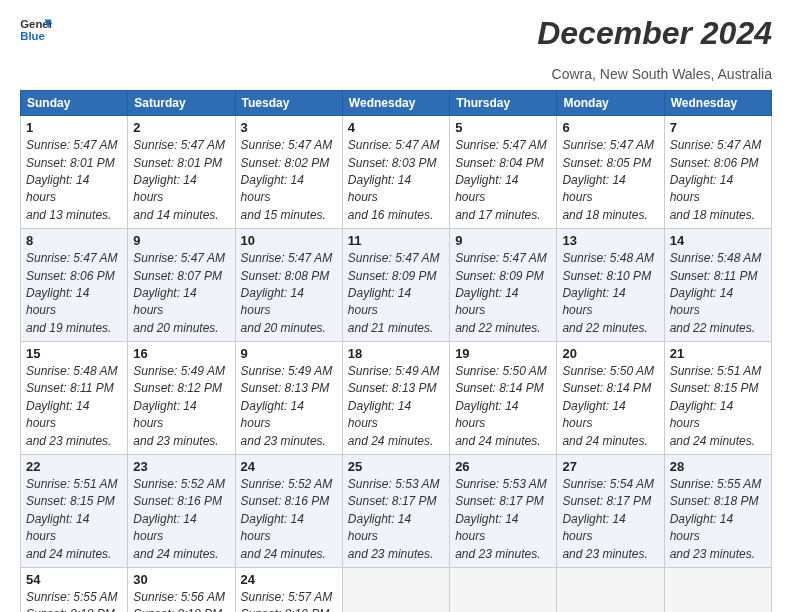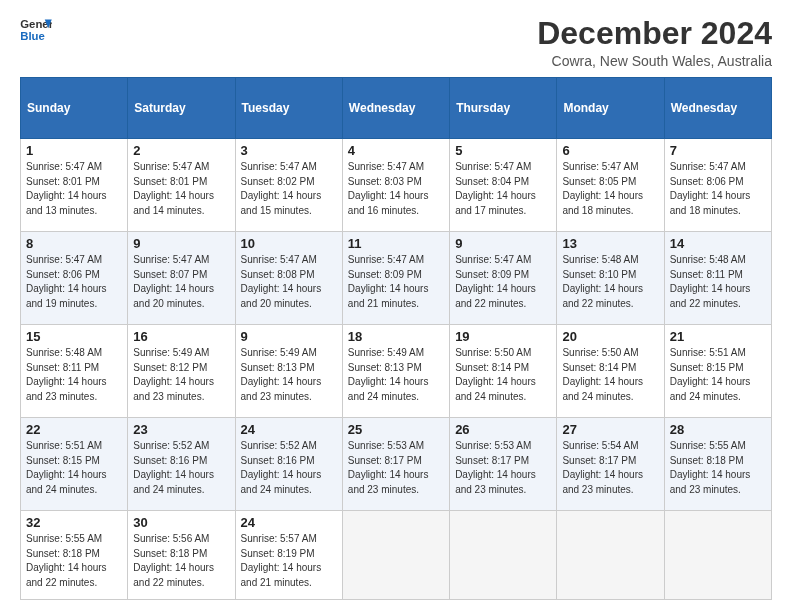--- a/index.html
+++ b/index.html
@@ -33,39 +33,40 @@
       height: 28px;
     }
     .title-block {
       text-align: right;
     }
     .main-title {
       font-size: 32px;
       font-weight: bold;
       color: #333;
       line-height: 1.1;
+      font-style: italic;
     }
     .subtitle {
       font-size: 14px;
       color: #555;
-      margin-top: 2px;
+      margin-top: 15px;
     }
     .calendar {
       flex: 1;
       border: 1px solid #ccc;
       border-collapse: collapse;
       width: 100%;
       table-layout: fixed;
       font-size: 10.5px;
     }
     .calendar th {
       background: #2e6db4;
       color: #fff;
       text-align: left;
-      padding: 23px 6px;
+      padding: 5px 6px;
       font-size: 12px;
       font-weight: bold;
       border: 1px solid #2060a0;
     }
     .calendar td {
       border: 1px solid #ccc;
       vertical-align: top;
       padding: 4px 5px;
       background: #fff;
       height: 88px;
@@ -75,22 +76,23 @@
     }
     .day-num {
       font-size: 13px;
       font-weight: bold;
       color: #222;
       display: block;
       margin-bottom: 2px;
     }
     .day-info {
       color: #333;
-      font-size: 10px;
+      font-size: 12px;
       line-height: 1.45;
+      font-style: italic;
     }
     .empty-cell {
       background: #f5f5f5 !important;
     }
     .row-shaded td {
       background: #f0f4fa;
     }
   </style>
 </head>
 <body>
@@ -238,21 +240,21 @@
             <span class="day-num">27</span>
             <div class="day-info">Sunrise: 5:54 AM<br>Sunset: 8:17 PM<br>Daylight: 14 hours<br>and 23 minutes.</div>
           </td>
           <td>
             <span class="day-num">28</span>
             <div class="day-info">Sunrise: 5:55 AM<br>Sunset: 8:18 PM<br>Daylight: 14 hours<br>and 23 minutes.</div>
           </td>
         </tr>
         <tr>
           <td>
-            <span class="day-num">32</span>
+            <span class="day-num">54</span>
             <div class="day-info">Sunrise: 5:55 AM<br>Sunset: 8:18 PM<br>Daylight: 14 hours<br>and 22 minutes.</div>
           </td>
           <td>
             <span class="day-num">30</span>
             <div class="day-info">Sunrise: 5:56 AM<br>Sunset: 8:18 PM<br>Daylight: 14 hours<br>and 22 minutes.</div>
           </td>
           <td>
             <span class="day-num">24</span>
             <div class="day-info">Sunrise: 5:57 AM<br>Sunset: 8:19 PM<br>Daylight: 14 hours<br>and 21 minutes.</div>
           </td>

